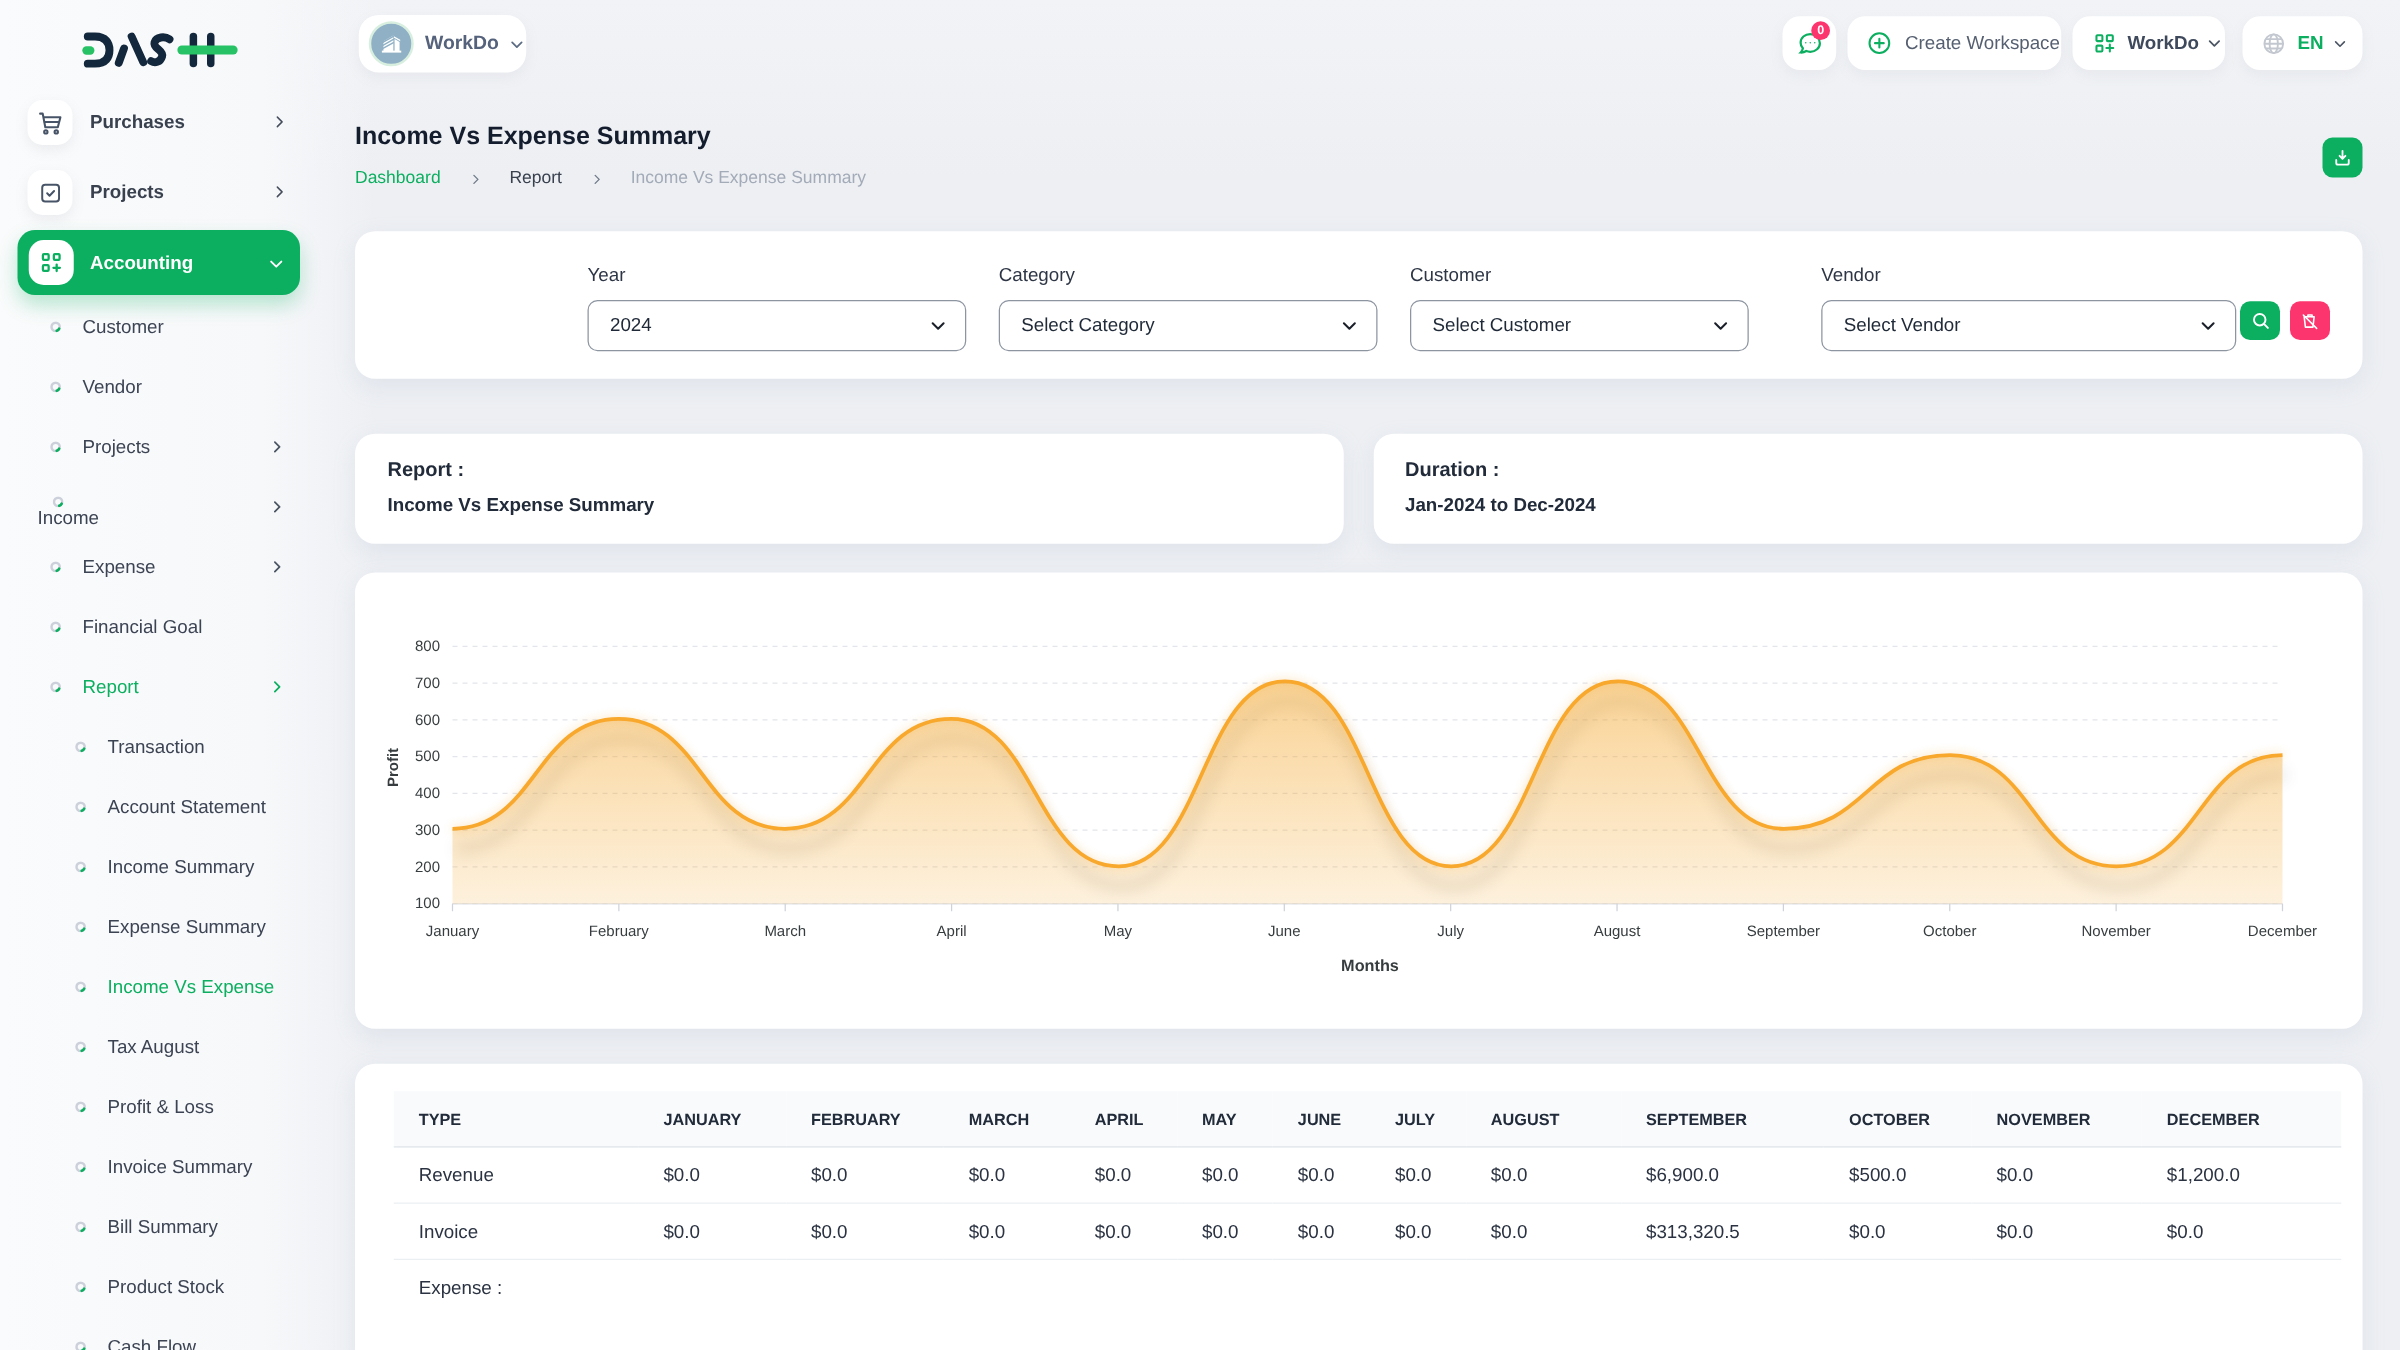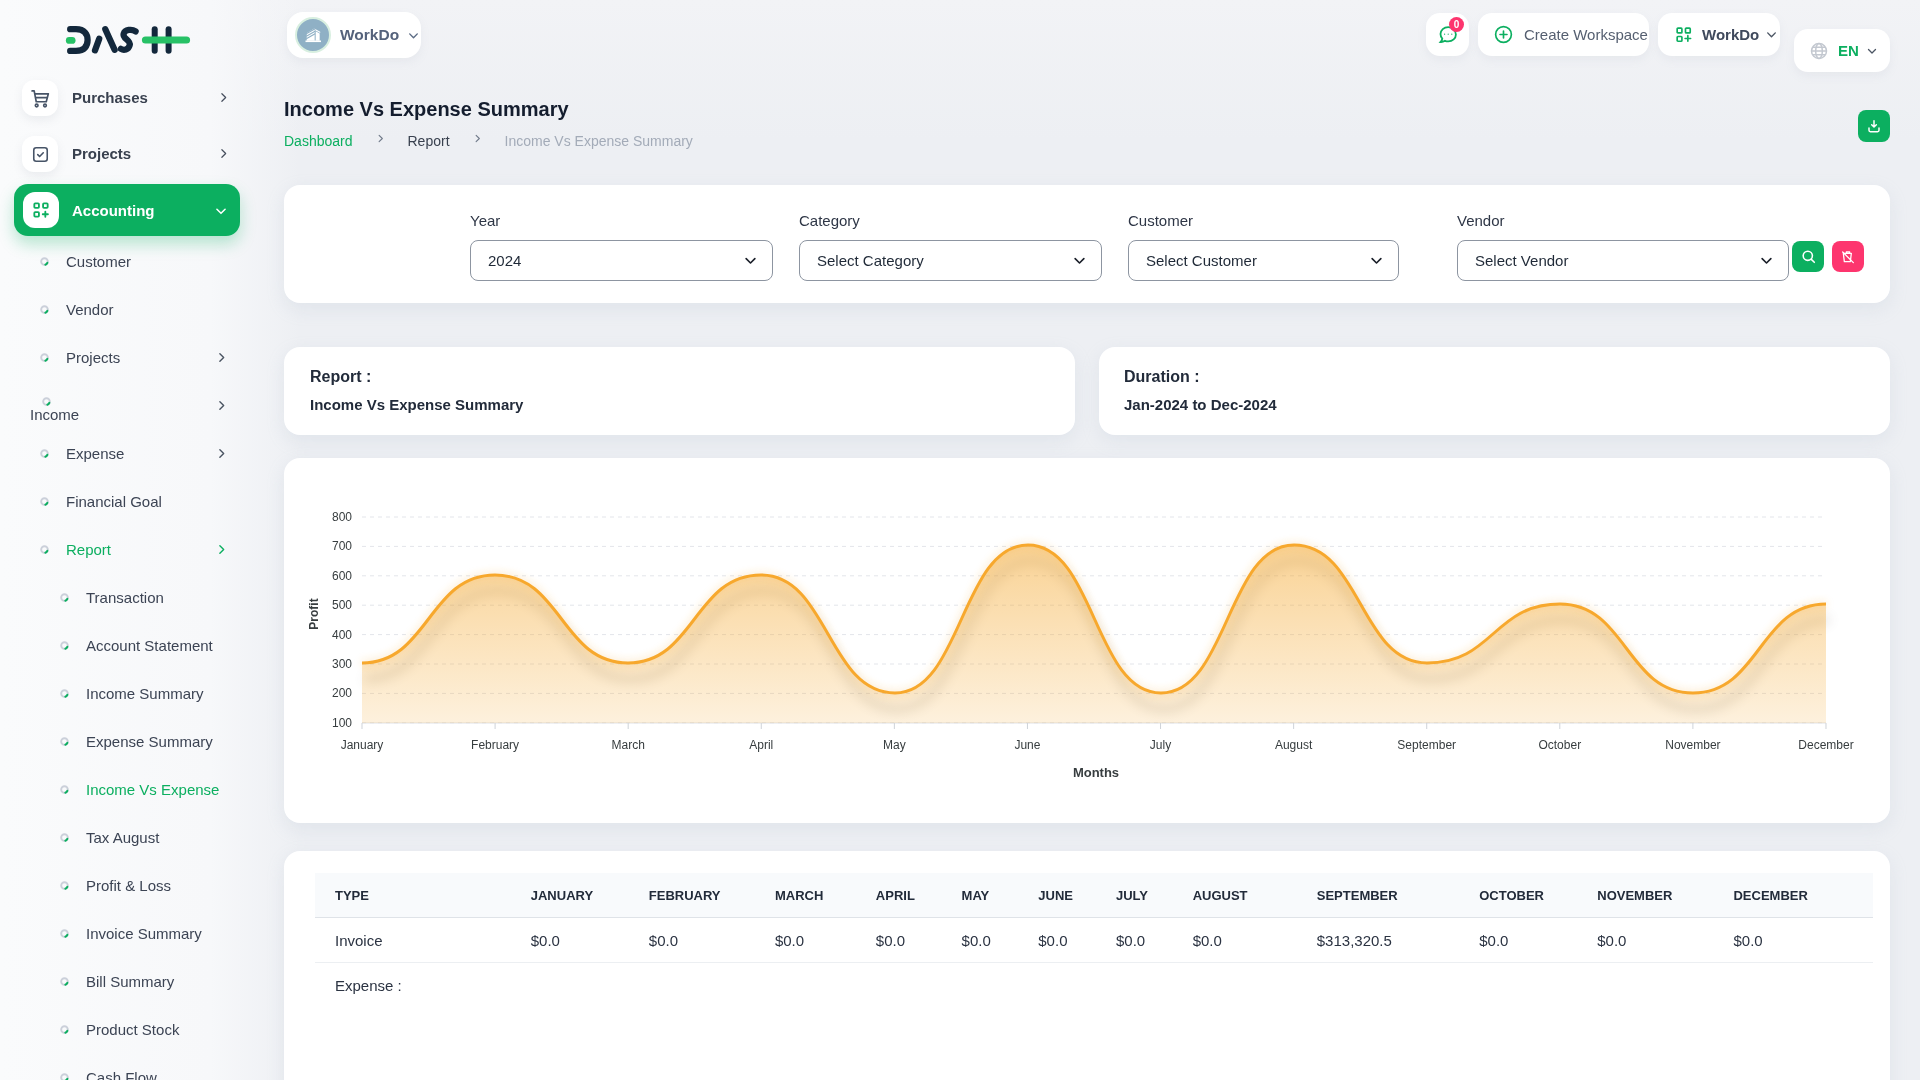--- a/index.html
+++ b/index.html
@@ -271,34 +271,34 @@
       <rect x="4" y="4" width="6" height="6" rx="1"></rect>
       <rect x="14.5" y="4" width="6" height="6" rx="1"></rect>
       <rect x="4" y="14.5" width="6" height="6" rx="1"></rect>
       <path d="M17.5 13.5v7M14 17h7"></path>
     </svg>
   <span style="margin-left:9px;font-size:15px;font-weight:700;color:#3f495c;">WorkDo</span>
   <svg style="margin-left:6px" width="13" height="13" viewBox="0 0 24 24" fill="none" stroke="#4b5563" stroke-width="2.6" stroke-linecap="round" stroke-linejoin="round">
       <path d="M5 9l7 7 7-7"></path>
     </svg>
 </div>
-<div class="pill" style="left:1794px;top:13px;width:96px;height:43px;padding-left:15px;margin-top:16px;">
+<div class="pill" style="left:1794px;top:13px;width:96px;height:43px;padding-left:15px;">
   <svg width="20" height="20" viewBox="0 0 24 24" fill="none" stroke="#c3c8d0" stroke-width="1.8">
       <circle cx="12" cy="12" r="9"></circle>
       <ellipse cx="12" cy="12" rx="4" ry="9"></ellipse>
       <path d="M3.5 12h17M4.5 7.5h15M4.5 16.5h15"></path>
     </svg>
   <span style="margin-left:9px;font-size:15px;font-weight:700;color:#0CAF60;">EN</span>
   <svg style="margin-left:7px" width="12" height="12" viewBox="0 0 24 24" fill="none" stroke="#4b5563" stroke-width="2.6" stroke-linecap="round" stroke-linejoin="round">
       <path d="M5 9l7 7 7-7"></path>
     </svg>
 </div>
 
 <div class="abs" style="left:284px;top:98px;font-size:20px;font-weight:700;color:#141d2e;">Income Vs Expense Summary</div>
-<div class="abs" style="left:284px;top:133px;font-size:14px;color:#39414f;display:flex;align-items:flex-start;gap:22px;">
+<div class="abs" style="left:284px;top:133px;font-size:14px;color:#39414f;display:flex;align-items:flex-end;gap:22px;">
   <span style="color:#0CAF60;">Dashboard</span>
   <svg width="11" height="11" viewBox="0 0 24 24" fill="none" stroke="#707a89" stroke-width="2.4" stroke-linecap="round" stroke-linejoin="round">
       <path d="M9 5l7 7-7 7"></path>
     </svg>
   <span>Report</span>
   <svg width="11" height="11" viewBox="0 0 24 24" fill="none" stroke="#707a89" stroke-width="2.4" stroke-linecap="round" stroke-linejoin="round">
       <path d="M9 5l7 7-7 7"></path>
     </svg>
   <span style="color:#a3abb8;">Income Vs Expense Summary</span>
 </div>
@@ -447,20 +447,35 @@
           <th>JULY</th>
           <th>AUGUST</th>
           <th>SEPTEMBER</th>
           <th>OCTOBER</th>
           <th>NOVEMBER</th>
           <th>DECEMBER</th>
   </tr>
       </thead>
   <tbody>
     <tr>
+          <td>Revenue</td>
+          <td>$0.0</td>
+          <td>$0.0</td>
+          <td>$0.0</td>
+          <td>$0.0</td>
+          <td>$0.0</td>
+          <td>$0.0</td>
+          <td>$0.0</td>
+          <td>$0.0</td>
+          <td>$6,900.0</td>
+          <td>$500.0</td>
+          <td>$0.0</td>
+          <td>$1,200.0</td>
+        </tr>
+    <tr>
           <td>Invoice</td>
           <td>$0.0</td>
           <td>$0.0</td>
           <td>$0.0</td>
           <td>$0.0</td>
           <td>$0.0</td>
           <td>$0.0</td>
           <td>$0.0</td>
           <td>$0.0</td>
           <td>$313,320.5</td>

